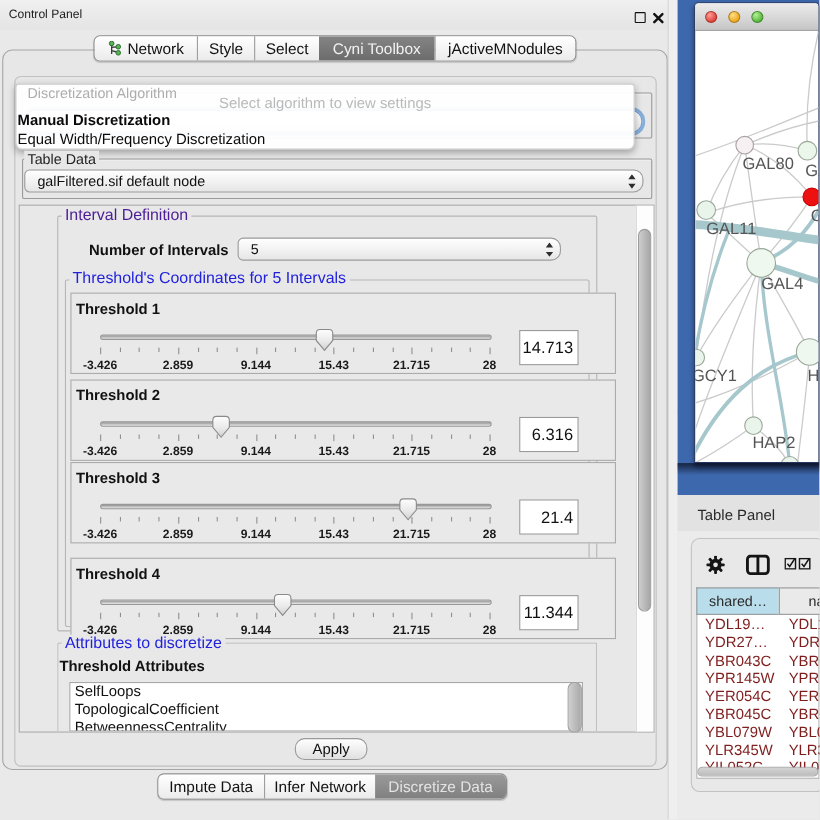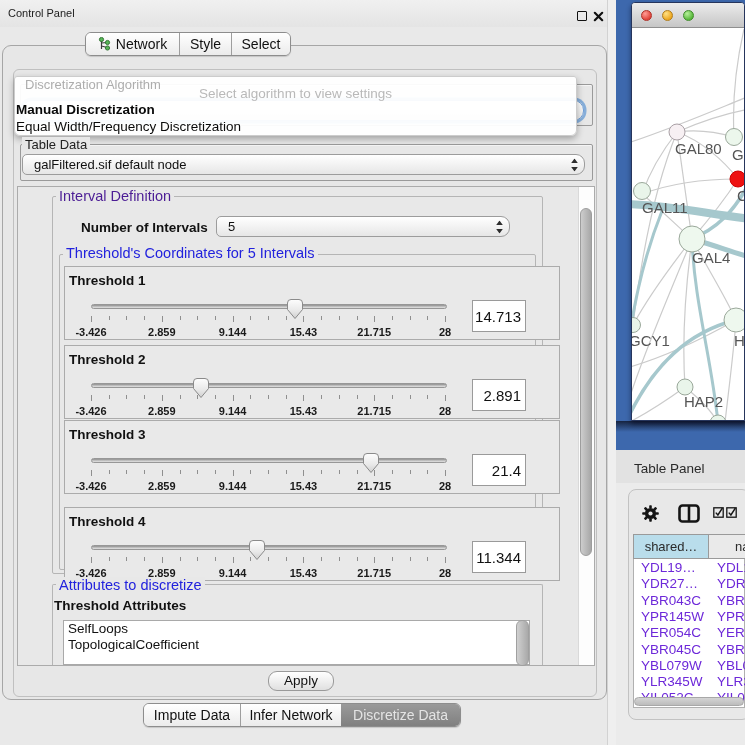--- a/index.html
+++ b/index.html
@@ -67,21 +67,21 @@
 #bluezone { left:616px; top:0; width:129px; height:450px; background:#3d68ad; }
 #netwin { left:631px; top:2px; width:114px; height:419px; background:#ffffff; border:1px solid #26355c; border-radius:4px 4px 0 0; box-shadow:0 3px 5px rgba(0,0,20,0.45); overflow:hidden; }
 #nettitle { left:0; top:0; width:100%; height:25px; background:linear-gradient(#ececec,#c6c6c6); border-bottom:1px solid #8f8f8f; }
 .light { position:absolute; top:7px; width:11px; height:11px; border-radius:50%; }
 
 #rightbottom { left:616px; top:450px; width:129px; height:33px; background:#e2e2e2; }
 #tablepanel { left:628px; top:489px; width:122px; height:231px; background:#e8e8e8; border:1px solid #c2c2c2; border-radius:8px; }
 
 #tblarea { left:633px; top:534px; width:112px; height:174px; background:#fff; border:1px solid #b0b0b0; }
 .hdr { position:absolute; top:534px; height:25px; font-size:13px; color:#2a2a2a; display:flex; align-items:center; justify-content:center; }
-.trow { position:absolute; font-size:13.5px; color:#6d28d9; height:16px; line-height:16px;text-align:right; }
+.trow { position:absolute; font-size:13.5px; color:#7f1d1d; height:16px; line-height:16px;text-align:right; }
 </style>
 </head>
 <body>
 
 <div class="abs" id="titlebar"></div>
 <div class="abs" id="titletext">Control Panel</div>
 <div class="abs" style="left:577px;top:11px;width:10px;height:10px;border:1.5px solid #111;border-radius:1px;"></div>
 <svg class="abs" style="left:593px;top:11px;" width="11" height="11" viewBox="0 0 11 11">
   <path d="M1.8 1.8 L9.2 9.2 M9.2 1.8 L1.8 9.2" stroke="#111" stroke-width="2.2" stroke-linecap="round"></path>
 </svg>
@@ -93,20 +93,22 @@
   <div class="tab" style="width:93px;">
     <svg width="13" height="15" viewBox="0 0 13 15" style="margin-right:5px;">
       <path d="M3.5 3 L3.5 12 M3.5 6 L9 5.5 M3.5 9 L9 10.5" stroke="#3b3b3b" stroke-width="1.2" fill="none"></path>
       <circle cx="3.5" cy="2.5" r="2.1" fill="#57b557" stroke="#2c6e2c" stroke-width="0.9"></circle>
       <circle cx="9.5" cy="5.5" r="2.1" fill="#57b557" stroke="#2c6e2c" stroke-width="0.9"></circle>
       <circle cx="9.5" cy="11" r="2.1" fill="#57b557" stroke="#2c6e2c" stroke-width="0.9"></circle>
     </svg>
     Network</div>
   <div class="tab sep" style="width:52px;">Style</div>
   <div class="tab sep" style="width:59px;">Select</div>
+  <div class="tab dark" style="width:105px;">Cyni Toolbox</div>
+  <div class="tab sep" style="width:128px;">jActiveMNodules</div>
 </div>
 
 <div class="abs" style="left:20px;top:84px;width:573px;height:42px;border:1px solid #9a9a9a;border-radius:2px;box-shadow:inset 0 1px 0 #f5f5f5;"></div>
 <div class="abs" style="left:20px;top:144px;width:573px;height:37px;border:1px solid #9a9a9a;border-radius:2px;box-shadow:inset 0 1px 0 #f5f5f5;"></div>
 <div class="abs" style="left:25px;top:77px;font-size:13px;color:#adadad;z-index:5;">Discretization Algorithm</div>
 <div class="abs combo" style="left:22px;top:100px;width:562px;height:21px;border-radius:10px;border-color:#6f9fd8;box-shadow:0 0 0 2.5px rgba(110,160,215,0.8);"></div>
 
 <div class="abs" id="popup"></div>
 <div class="abs" style="left:14px;top:86px;width:563px;text-align:center;font-size:13.5px;color:#b9b9b9;">Select algorithm to view settings</div>
 <div class="abs" style="left:16px;top:102px;font-size:13.5px;font-weight:bold;color:#0a0a0a;">Manual Discretization</div>
@@ -212,21 +214,21 @@
   <svg class="thumb" style="left:135.7px;" width="19" height="23" viewBox="0 0 19 23">
     <defs>
         <linearGradient id="tg345" x1="0" y1="0" x2="0" y2="1">
       <stop offset="0" stop-color="#fdfdfd"></stop>
           <stop offset="0.6" stop-color="#e8e8e8"></stop>
           <stop offset="1" stop-color="#cfcfcf"></stop>
     </linearGradient>
       </defs>
     <path d="M2 5 Q2 1.5 5.5 1.5 L13.5 1.5 Q17 1.5 17 5 L17 11.5 L9.5 20.5 L2 11.5 Z" fill="url(#tg345)" stroke="#8a8a8a" stroke-width="1"></path>
   </svg>
-  <div class="vbox">2.891</div>
+  <div class="vbox">6.316</div>
 </div>
 <div class="abs tpanel" style="top:420px;">
   <div class="thlabel">Threshold 3</div>
   <div class="track"></div>
   <div class="tick major" style="left:26.0px;"></div>
   <div class="tick" style="left:43.7px;"></div>
   <div class="tick" style="left:61.4px;"></div>
   <div class="tick" style="left:79.1px;"></div>
   <div class="tick major" style="left:96.8px;"></div>
   <div class="tick" style="left:114.5px;"></div>
@@ -305,20 +307,21 @@
   </svg>
   <div class="vbox">11.344</div>
 </div>
 
 <div class="abs groupbox" style="left:52px;top:584px;width:491px;height:81px;border-bottom:none;border-radius:2px 2px 0 0;"></div>
 <div class="abs grouptitle" style="left:56px;top:577px;color:#2222dd;">Attributes to discretize</div>
 <div class="abs" style="left:54px;top:598px;font-size:13.5px;font-weight:bold;color:#111;">Threshold Attributes</div>
 <div class="abs" id="attrlist">
   <div>SelfLoops</div>
   <div>TopologicalCoefficient</div>
+  <div>BetweennessCentrality</div>
 </div>
 <div class="abs" style="left:516px;top:620px;width:13px;height:46px;border-radius:6px;background:linear-gradient(90deg,#d0d0d0,#a9a9a9);border:1px solid #a0a0a0;"></div>
 
 <div class="abs" id="applybtn">Apply</div>
 
 <div class="abs tabpill" id="bottabs">
   <div class="tab" style="width:96px;">Impute Data</div>
   <div class="tab sep" style="width:101px;">Infer Network</div>
   <div class="tab dark" style="width:119px;background:linear-gradient(#9a9a9a,#808080);color:#e4e4e4;">Discretize Data</div>
 </div>

